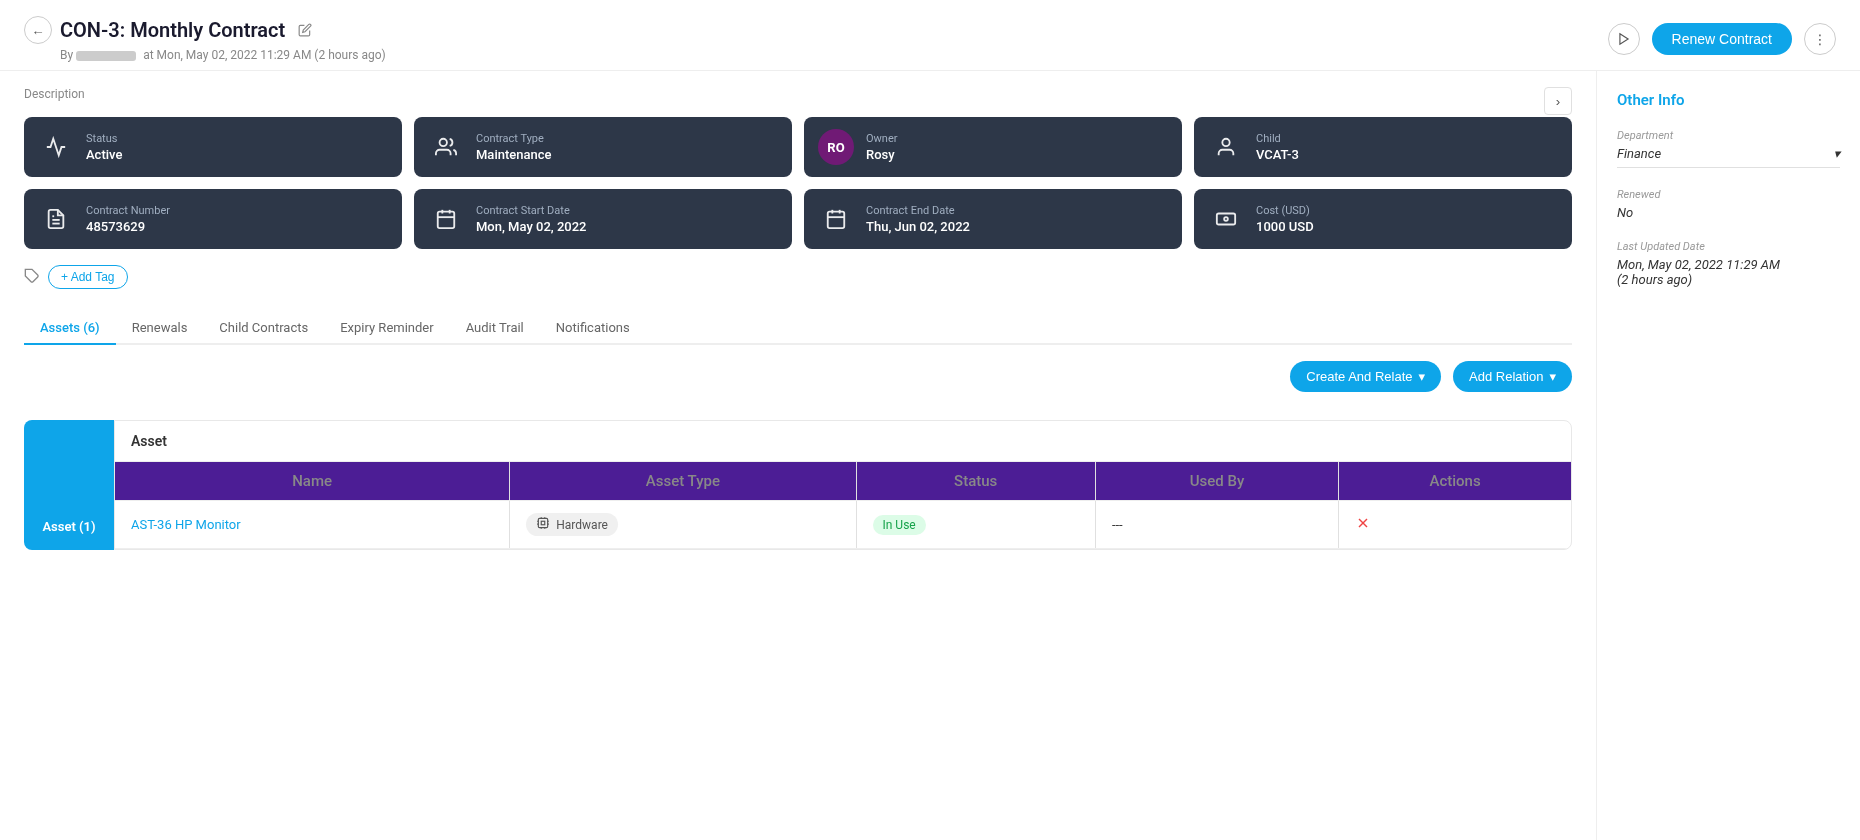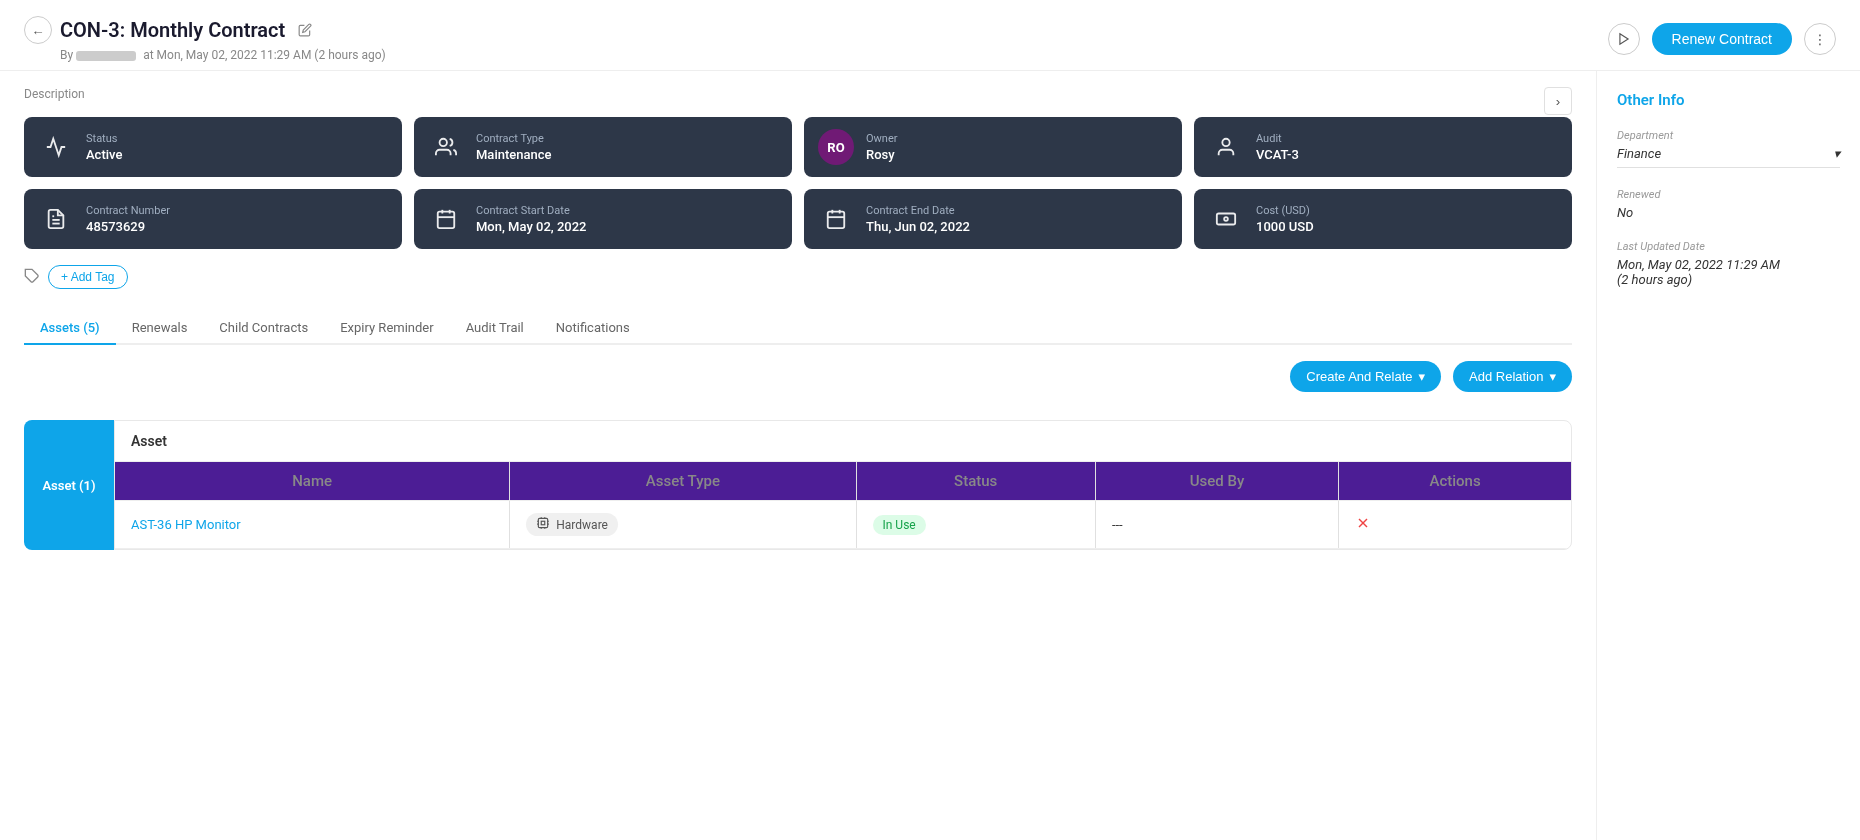--- a/index.html
+++ b/index.html
@@ -53,21 +53,21 @@
     .tab { padding: 8px 16px; font-size: 13px; color: #666; cursor: pointer; border-bottom: 2px solid transparent; margin-bottom: -2px; white-space: nowrap; }
     .tab.active { color: #0ea5e9; border-bottom: 2px solid #0ea5e9; font-weight: 500; }
 
     
     .actions-row { display: flex; justify-content: flex-end; gap: 12px; margin-bottom: 28px; }
     .create-relate-btn { background: #0ea5e9; color: #fff; border: none; border-radius: 20px; padding: 8px 16px; font-size: 13px; cursor: pointer; display: flex; align-items: center; gap: 6px; }
     .add-relation-btn { background: #0ea5e9; color: #fff; border: none; border-radius: 20px; padding: 8px 16px; font-size: 13px; cursor: pointer; display: flex; align-items: center; gap: 6px; }
 
     
     .asset-section { display: flex; gap: 0; }
-    .asset-sidebar { background: #0ea5e9; color: #fff; border-radius: 8px 0 0 8px; padding: 16px 12px; writing-mode: horizontal-tb; min-width: 90px; display: flex; align-items: center; justify-content: center; }
+    .asset-sidebar { background: #0ea5e9; color: #fff; border-radius: 8px 0 0 8px; padding: 16px 12px; writing-mode: horizontal-tb; min-width: 90px; display: flex; align-items: flex-end; justify-content: center; }
     .asset-sidebar-label { font-size: 13px; font-weight: 600; }
     .asset-table-wrapper { flex: 1; border: 1px solid #e8e8e8; border-radius: 0 8px 8px 0; overflow: hidden; }
     .asset-table-title { padding: 12px 16px; font-size: 14px; font-weight: 600; color: #333; border-bottom: 1px solid #eee; }
     table { width: 100%; border-collapse: collapse; }
     thead th { padding: 10px 16px; text-align: center; font-size: 15px; color: #888; font-weight: 500; background: #4c1d95; border-bottom: 1px solid #eee; }
     tbody td { padding: 12px 16px; border-bottom: 1px solid #eee; font-size: 13px; color: #333; }
     .col-separator { border-right: 1px solid #e0e0e0; }
     .asset-link { color: #0ea5e9; text-decoration: none; cursor: pointer; }
     .asset-type-badge { display: inline-flex; align-items: center; gap: 6px; background: #f0f0f0; border-radius: 12px; padding: 3px 10px; font-size: 12px; color: #555; }
     .status-badge { display: inline-block; background: #dcfce7; color: #16a34a; border-radius: 12px; padding: 3px 10px; font-size: 12px; }
@@ -170,21 +170,21 @@
         </div>
 
         <div class="info-card">
           <div class="info-card-icon">
             <svg width="22" height="22" viewBox="0 0 24 24" fill="none" stroke="#fff" stroke-width="2">
                 <path d="M20 21v-2a4 4 0 0 0-4-4H8a4 4 0 0 0-4 4v2"></path>
                 <circle cx="12" cy="7" r="4"></circle>
               </svg>
           </div>
           <div class="info-card-body">
-            <div class="info-card-label">Audit</div>
+            <div class="info-card-label">Child</div>
             <div class="info-card-value">VCAT-3</div>
           </div>
         </div>
 
         <div class="info-card">
           <div class="info-card-icon">
             <svg width="22" height="22" viewBox="0 0 24 24" fill="none" stroke="#fff" stroke-width="2">
                 <path d="M14 2H6a2 2 0 0 0-2 2v16a2 2 0 0 0 2 2h12a2 2 0 0 0 2-2V8z"></path>
                 <polyline points="14 2 14 8 20 8"></polyline>
                 <line x1="16" y1="13" x2="8" y2="13"></line>
@@ -247,21 +247,21 @@
         <span class="tag-icon">
           <svg width="16" height="16" viewBox="0 0 24 24" fill="none" stroke="#888" stroke-width="2">
               <path d="M20.59 13.41l-7.17 7.17a2 2 0 0 1-2.83 0L2 12V2h10l8.59 8.59a2 2 0 0 1 0 2.82z"></path>
               <line x1="7" y1="7" x2="7.01" y2="7"></line>
             </svg>
         </span>
         <button class="add-tag-btn">+ Add Tag</button>
       </div>
 
       <div class="tabs-row">
-        <div class="tab active">Assets (5)</div>
+        <div class="tab active">Assets (6)</div>
         <div class="tab">Renewals</div>
         <div class="tab">Child Contracts</div>
         <div class="tab">Expiry Reminder</div>
         <div class="tab">Audit Trail</div>
         <div class="tab">Notifications</div>
       </div>
 
       <div class="actions-row">
         <button class="create-relate-btn">
           <span>Create And Relate</span>

